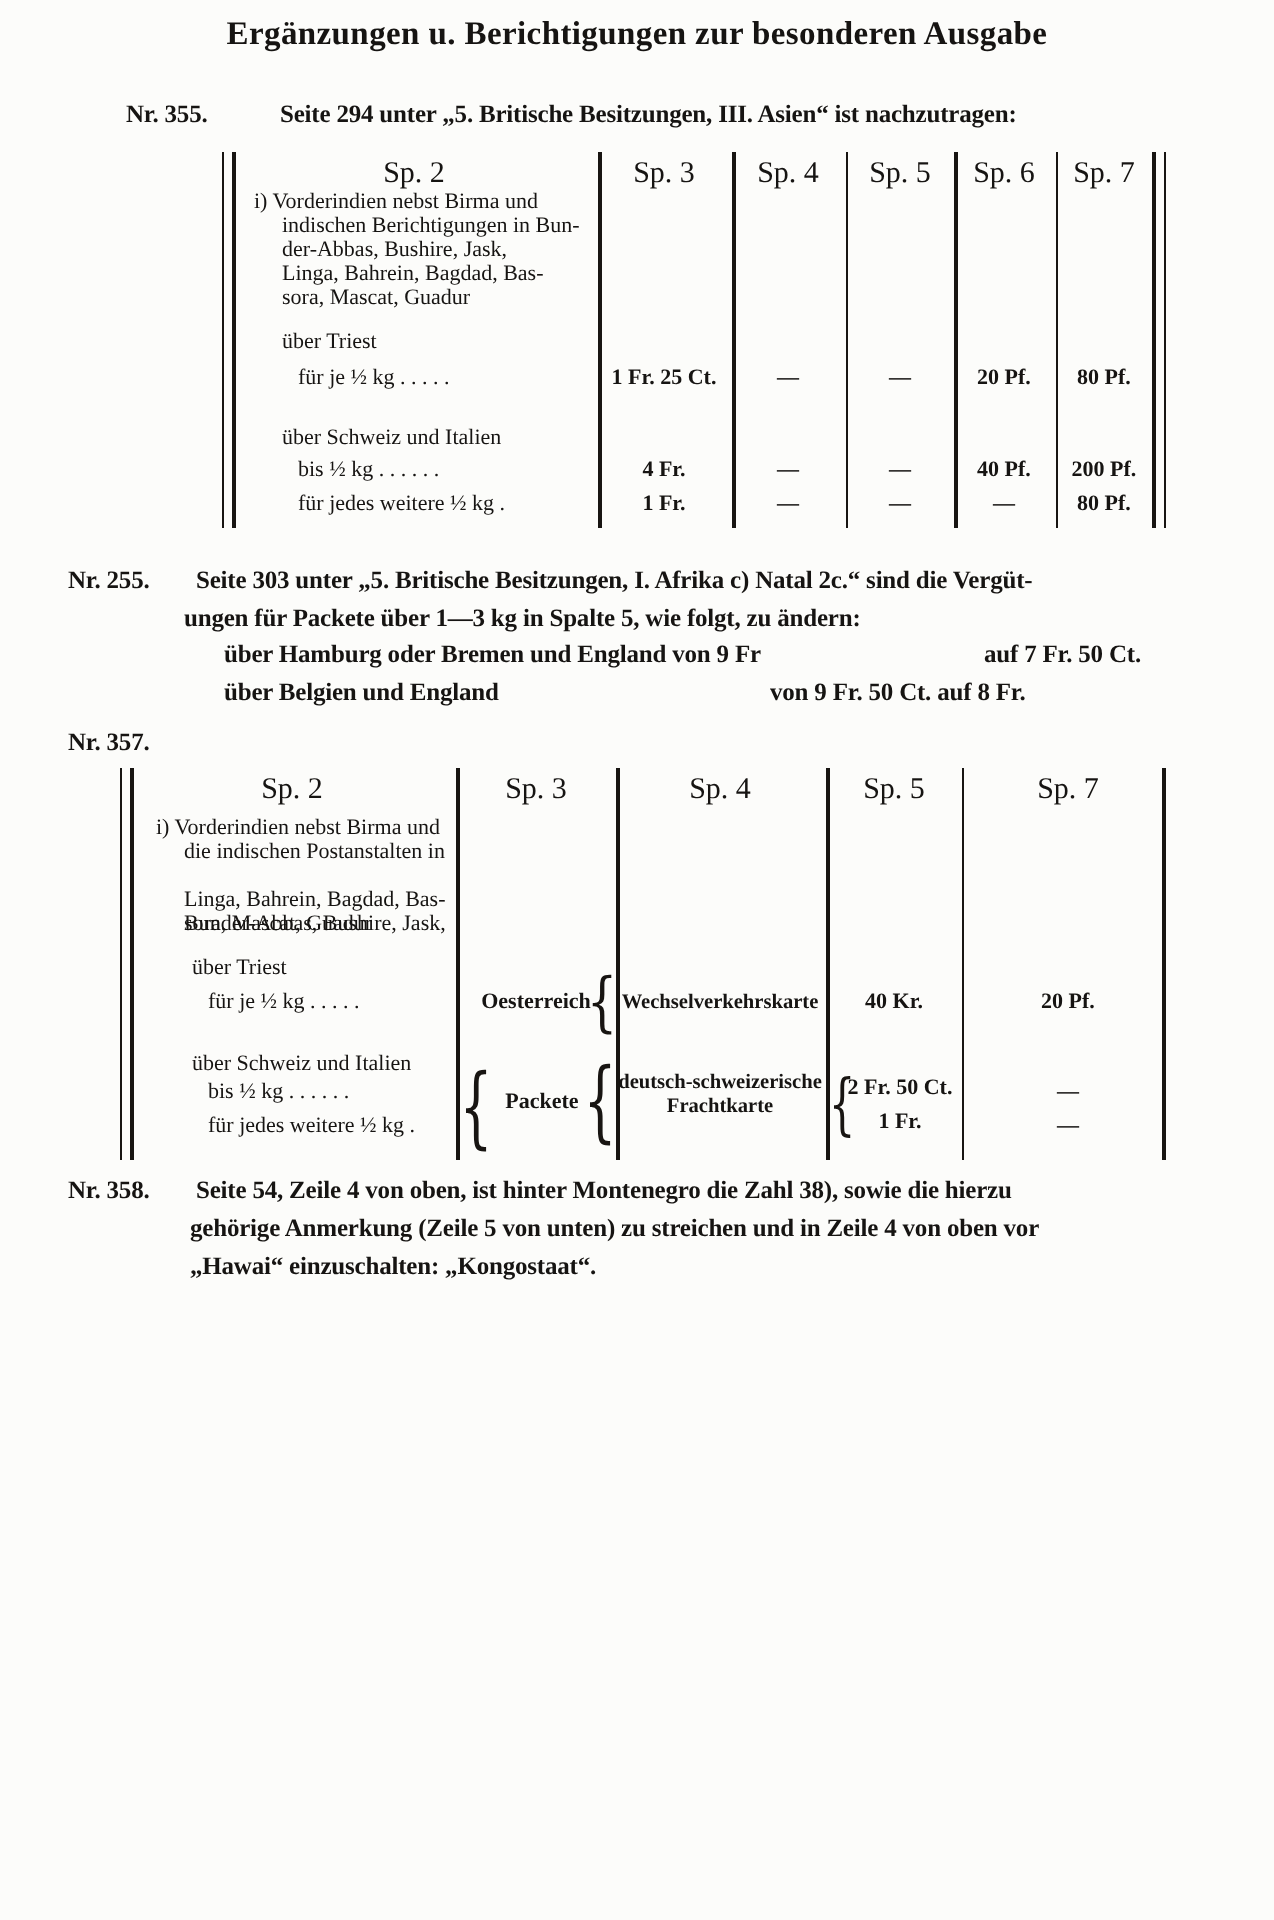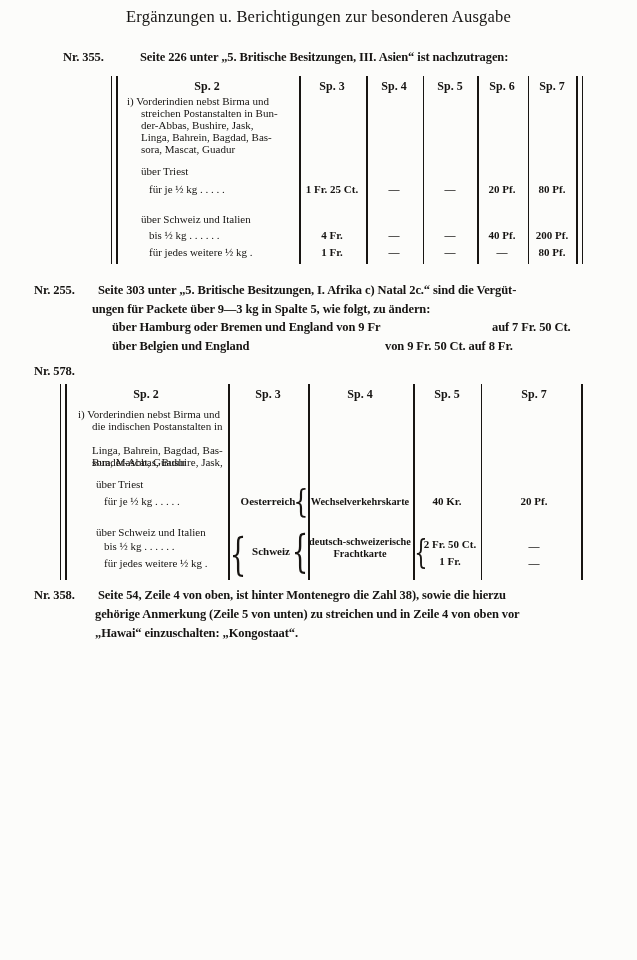--- a/index.html
+++ b/index.html
@@ -6,35 +6,35 @@
   .page {
     position:relative;
     width:637px; height:960px;
     background:#fcfcfa;
     color:#161412;
     font-family:"Liberation Serif", serif;
     overflow:hidden;
   }
   .title1 {
     position:absolute; left:0; top:7px; width:637px;
-    text-align:center; font-size:16.5px; font-weight:400;
+    text-align:center; font-size:16.5px; font-weight:700;
     letter-spacing:0.2px; white-space:nowrap;
   }
   .title2 {
     position:absolute; left:0; top:27px; width:637px;
     text-align:center; font-size:16px; font-weight:700; white-space:nowrap;
   }
   .para {
     position:absolute; font-size:12.5px; font-weight:700;
     white-space:nowrap; letter-spacing:-0.1px;
   }
   .vline { position:absolute; width:1px; background:#181512; }
   .vline.thick { width:2px; }
   .t-head {
-    position:absolute; font-size:12px; font-weight:700;
+    position:absolute; font-size:15px; font-weight:400;
     transform:translateX(-50%); white-space:nowrap;
   }
   .t-cell {
     position:absolute; font-size:11px; font-weight:400; white-space:nowrap;
   }
   .t-val {
     position:absolute; font-size:11px; font-weight:700;
     transform:translateX(-50%); white-space:nowrap;
   }
   .t-val.sm { font-size:10.3px; }
@@ -47,21 +47,21 @@
 </head>
 <body>
 
 <div class="page">
 
   
   <div class="title1">Ergänzungen u. Berichtigungen zur besonderen Ausgabe</div>
 
   
   <div class="para" style="left:63px;top:50px">Nr. 355.</div>
-  <div class="para" style="left:140px;top:50px">Seite 226 unter „5. Britische Besitzungen, III. Asien“ ist nachzutragen:</div>
+  <div class="para" style="left:140px;top:50px">Seite 294 unter „5. Britische Besitzungen, III. Asien“ ist nachzutragen:</div>
 
   
   <div class="group">
     <div class="vline" style="left:111px;top:76px;height:188px"></div>
     <div class="vline thick" style="left:116px;top:76px;height:188px"></div>
     <div class="vline thick" style="left:299px;top:76px;height:188px"></div>
     <div class="vline thick" style="left:366px;top:76px;height:188px"></div>
     <div class="vline" style="left:423px;top:76px;height:188px"></div>
     <div class="vline thick" style="left:477px;top:76px;height:188px"></div>
     <div class="vline" style="left:528px;top:76px;height:188px"></div>
@@ -69,21 +69,21 @@
     <div class="vline" style="left:582px;top:76px;height:188px"></div>
 
     <span class="t-head" style="left:207px;top:79px">Sp. 2</span>
     <span class="t-head" style="left:332px;top:79px">Sp. 3</span>
     <span class="t-head" style="left:394px;top:79px">Sp. 4</span>
     <span class="t-head" style="left:450px;top:79px">Sp. 5</span>
     <span class="t-head" style="left:502px;top:79px">Sp. 6</span>
     <span class="t-head" style="left:552px;top:79px">Sp. 7</span>
 
     <span class="t-cell" style="left:127px;top:95px">i) Vorderindien nebst Birma und</span>
-    <span class="t-cell" style="left:141px;top:107px">streichen Postanstalten in Bun-</span>
+    <span class="t-cell" style="left:141px;top:107px">indischen Berichtigungen in Bun-</span>
     <span class="t-cell" style="left:141px;top:119px">der-Abbas, Bushire, Jask,</span>
     <span class="t-cell" style="left:141px;top:131px">Linga, Bahrein, Bagdad, Bas-</span>
     <span class="t-cell" style="left:141px;top:143px">sora, Mascat, Guadur</span>
 
     <span class="t-cell" style="left:141px;top:165px">über Triest</span>
     <span class="t-cell" style="left:149px;top:183px">für je ½ kg  .  .  .  .  .</span>
     <span class="t-val" style="left:332px;top:183px">1 Fr. 25 Ct.</span>
     <span class="t-val" style="left:394px;top:183px">—</span>
     <span class="t-val" style="left:450px;top:183px">—</span>
     <span class="t-val" style="left:502px;top:183px">20 Pf.</span>
@@ -101,28 +101,28 @@
     <span class="t-val" style="left:332px;top:246px">1 Fr.</span>
     <span class="t-val" style="left:394px;top:246px">—</span>
     <span class="t-val" style="left:450px;top:246px">—</span>
     <span class="t-val" style="left:502px;top:246px">—</span>
     <span class="t-val" style="left:552px;top:246px">80 Pf.</span>
   </div>
 
   
   <div class="para" style="left:34px;top:283px">Nr. 255.</div>
   <div class="para" style="left:98px;top:283px">Seite 303 unter „5. Britische Besitzungen, I. Afrika c) Natal 2c.“ sind die Vergüt-</div>
-  <div class="para" style="left:92px;top:302px">ungen für Packete über 9—3 kg in Spalte 5, wie folgt, zu ändern:</div>
+  <div class="para" style="left:92px;top:302px">ungen für Packete über 1—3 kg in Spalte 5, wie folgt, zu ändern:</div>
   <div class="para" style="left:112px;top:320px">über Hamburg oder Bremen und England von 9 Fr</div>
   <div class="para" style="left:492px;top:320px">auf 7 Fr. 50 Ct.</div>
   <div class="para" style="left:112px;top:339px">über Belgien und England</div>
   <div class="para" style="left:385px;top:339px">von 9 Fr. 50 Ct. auf 8 Fr.</div>
 
   
-  <div class="para" style="left:34px;top:364px">Nr. 578.</div>
+  <div class="para" style="left:34px;top:364px">Nr. 357.</div>
 
   
   <div class="group">
     <div class="vline" style="left:60px;top:384px;height:196px"></div>
     <div class="vline thick" style="left:65px;top:384px;height:196px"></div>
     <div class="vline thick" style="left:228px;top:384px;height:196px"></div>
     <div class="vline thick" style="left:308px;top:384px;height:196px"></div>
     <div class="vline thick" style="left:413px;top:384px;height:196px"></div>
     <div class="vline" style="left:481px;top:384px;height:196px"></div>
     <div class="vline thick" style="left:581px;top:384px;height:196px"></div>
@@ -145,21 +145,21 @@
     <span class="brace" style="left:301px;top:501px;font-size:24px;transform:translate(-50%,-50%) scaleY(1.35)">{</span>
     <span class="t-val sm" style="left:360px;top:496px">Wechselverkehrskarte</span>
     <span class="t-val" style="left:447px;top:495px">40 Kr.</span>
     <span class="t-val" style="left:534px;top:495px">20 Pf.</span>
 
     <span class="t-cell" style="left:96px;top:526px">über Schweiz und Italien</span>
     <span class="t-cell" style="left:104px;top:540px">bis ½ kg  .  .  .  .  .  .</span>
     <span class="t-cell" style="left:104px;top:557px">für jedes weitere ½ kg  .</span>
 
     <span class="brace" style="left:238px;top:555px;font-size:26px;transform:translate(-50%,-50%) scaleY(1.7)">{</span>
-    <span class="t-val" style="left:271px;top:545px">Schweiz</span>
+    <span class="t-val" style="left:271px;top:545px">Packete</span>
     <span class="brace" style="left:300px;top:552px;font-size:26px;transform:translate(-50%,-50%) scaleY(1.7)">{</span>
     <span class="t-val sm" style="left:360px;top:536px">deutsch-schweizerische</span>
     <span class="t-val sm" style="left:360px;top:548px">Frachtkarte</span>
 
     <span class="brace" style="left:421px;top:553px;font-size:21px;transform:translate(-50%,-50%) scaleY(1.6)">{</span>
     <span class="t-val" style="left:450px;top:538px">2 Fr. 50 Ct.</span>
     <span class="t-val" style="left:450px;top:555px">1 Fr.</span>
     <span class="t-val" style="left:534px;top:540px">—</span>
     <span class="t-val" style="left:534px;top:557px">—</span>
   </div>

